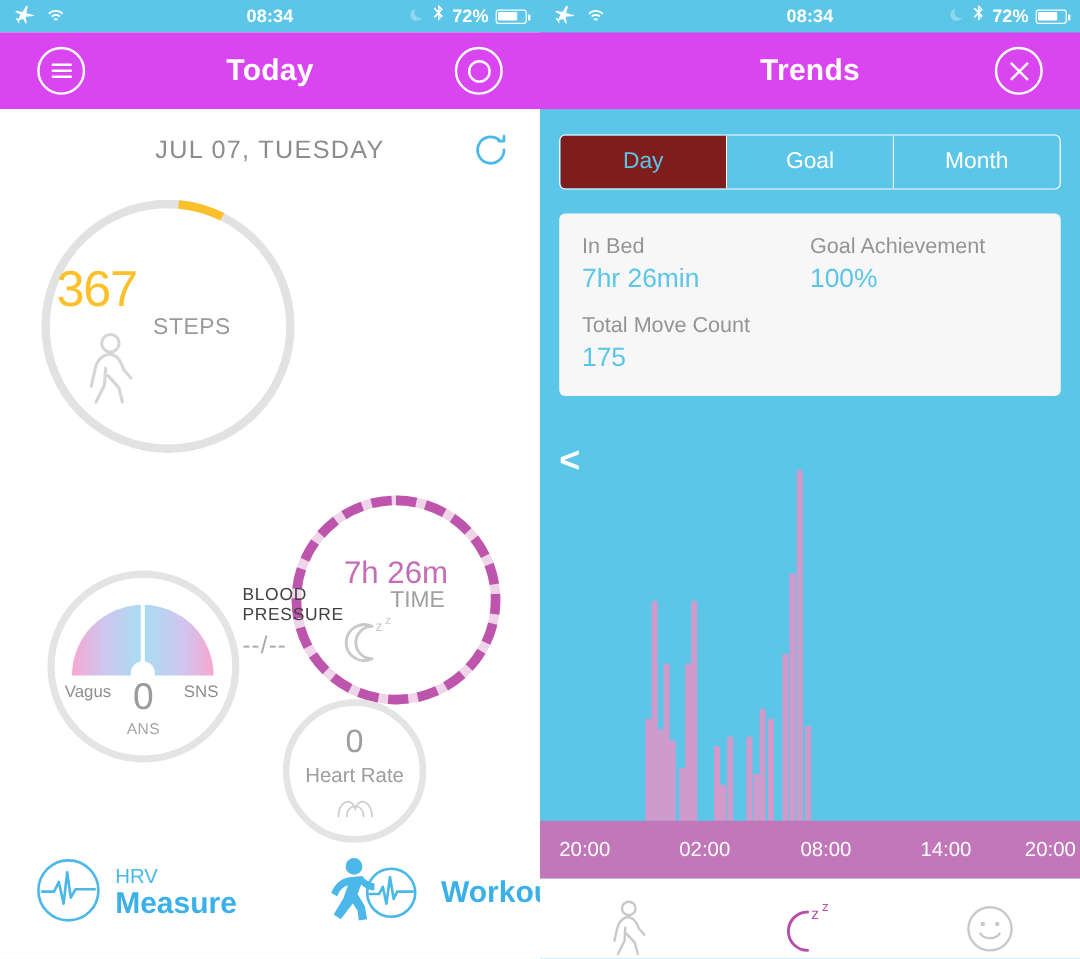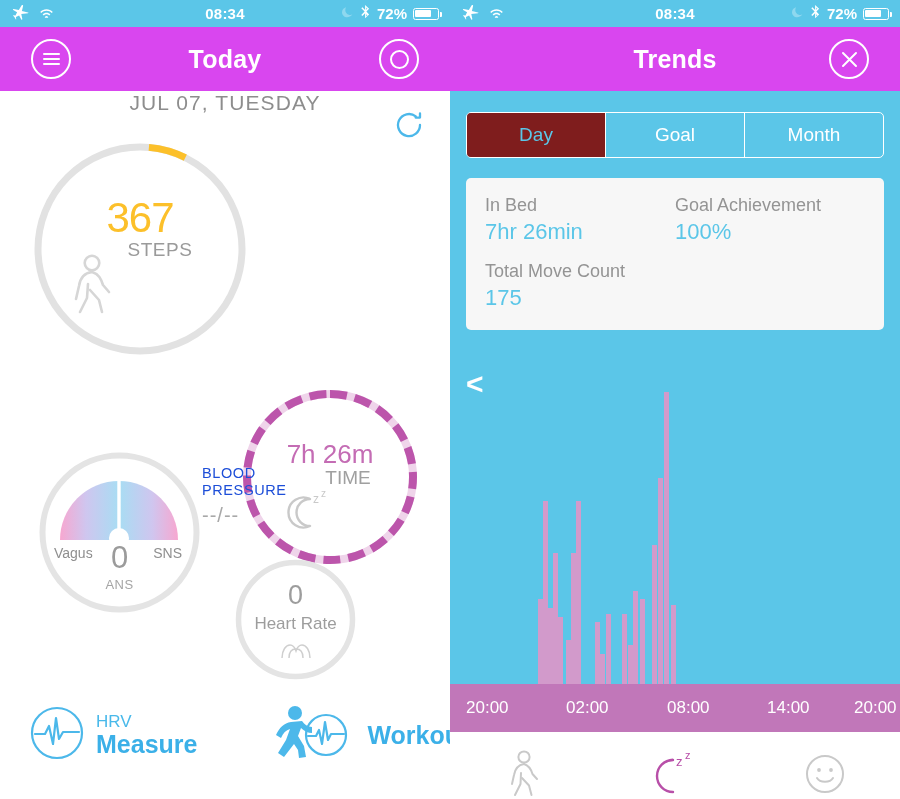--- a/index.html
+++ b/index.html
@@ -40,28 +40,28 @@
     display:flex;align-items:center;justify-content:center;box-sizing:border-box;}
   .nav-left-wrap{padding-left:31px;z-index:2;}
   .nav-right-wrap{margin-left:auto;padding-right:31px;z-index:2;}
   .hamb{width:17px;height:12px;display:flex;flex-direction:column;justify-content:space-between;}
   .hamb span{display:block;height:2px;background:#fff;border-radius:1px;}
   .rec-outer{width:19px;height:19px;border:2.2px solid #fff;border-radius:50%;box-sizing:border-box;}
 
   
   .left-body{position:relative;height:708px;background:#fff;}
   .date-row{display:flex;align-items:flex-start;justify-content:center;
-    position:relative;}
+    padding-top:23px;position:relative;}
   .date-text{color:#8d8d8d;font-size:21px;letter-spacing:1.1px;}
   .refresh{position:absolute;right:25px;top:18px;width:32px;height:32px;}
 
   .rings{position:relative;height:570px;}
   .ring{position:absolute;}
   .steps-ring{left:31px;top:25px;width:218px;height:218px;}
-  .steps-val{position:absolute;left:0;right:0;top:54px;text-align:center;
+  .steps-val{position:absolute;left:16px;right:0;top:54px;text-align:left;
     color:#fcc02a;font-size:42px;font-weight:normal;letter-spacing:-1px;}
   .steps-lbl{position:absolute;left:0;right:0;top:99px;text-align:center;
     color:#9a9a9a;font-size:19px;letter-spacing:.5px;padding-left:40px;}
   .steps-icon{position:absolute;left:37px;top:114px;}
 
   .sleep-ring{left:240px;top:272px;width:180px;height:180px;}
   .sleep-val{position:absolute;left:0;right:0;top:52px;text-align:center;
     color:#c46cb4;font-size:26px;}
   .sleep-lbl{position:absolute;left:0;right:0;top:80px;text-align:center;
     color:#a0a0a0;font-size:19px;padding-left:36px;}
@@ -70,31 +70,31 @@
   .ans-ring{left:37px;top:335px;width:165px;height:165px;}
   .ans-val{position:absolute;left:0;right:0;top:90px;text-align:center;
     color:#9b9b9b;font-size:31px;}
   .ans-lbl{position:absolute;left:0;right:0;top:127px;text-align:center;
     color:#a5a5a5;font-size:13px;letter-spacing:.4px;}
   .gauge-wrap{position:absolute;left:21px;top:26px;width:122px;height:66px;}
   .vagus{position:absolute;left:17px;top:95px;color:#8f8f8f;font-size:14px;}
   .sns{position:absolute;right:20px;top:95px;color:#8f8f8f;font-size:14px;}
 
   .bp{position:absolute;left:202px;top:350px;}
-  .bp-lbl{color:#1d4ed8;font-size:14.5px;line-height:17px;letter-spacing:.6px;}
+  .bp-lbl{color:#404040;font-size:14.5px;line-height:17px;letter-spacing:.6px;}
   .bp-val{color:#a8a8a8;font-size:20px;margin-top:5px;letter-spacing:1px;}
 
   .hr-ring{left:234px;top:443px;width:123px;height:123px;}
   .hr-val{position:absolute;left:0;right:0;top:22px;text-align:center;
     color:#9d9d9d;font-size:27px;}
   .hr-lbl{position:absolute;left:0;right:0;top:56px;text-align:center;
     color:#9d9d9d;font-size:17px;}
   .hr-icon{position:absolute;left:0;right:0;top:83px;text-align:center;}
 
-  .actions{position:absolute;bottom:34px;left:0;right:0;display:flex;
+  .actions{position:absolute;bottom:24px;left:0;right:0;display:flex;
     align-items:center;}
   .act{display:flex;align-items:center;}
   .act-hrv{padding-left:30px;gap:12px;}
   .act-wk{padding-left:68px;gap:10px;}
   .act-txt-sm{color:#49b9ea;font-size:17px;line-height:18px;}
   .act-txt-lg{color:#3bb0e8;font-size:25px;font-weight:bold;line-height:27px;}
 
   
   .seg{margin:21px 16px 0 16px;height:44px;border:1.6px solid #ffffff;
     border-radius:5px;display:flex;overflow:hidden;}

